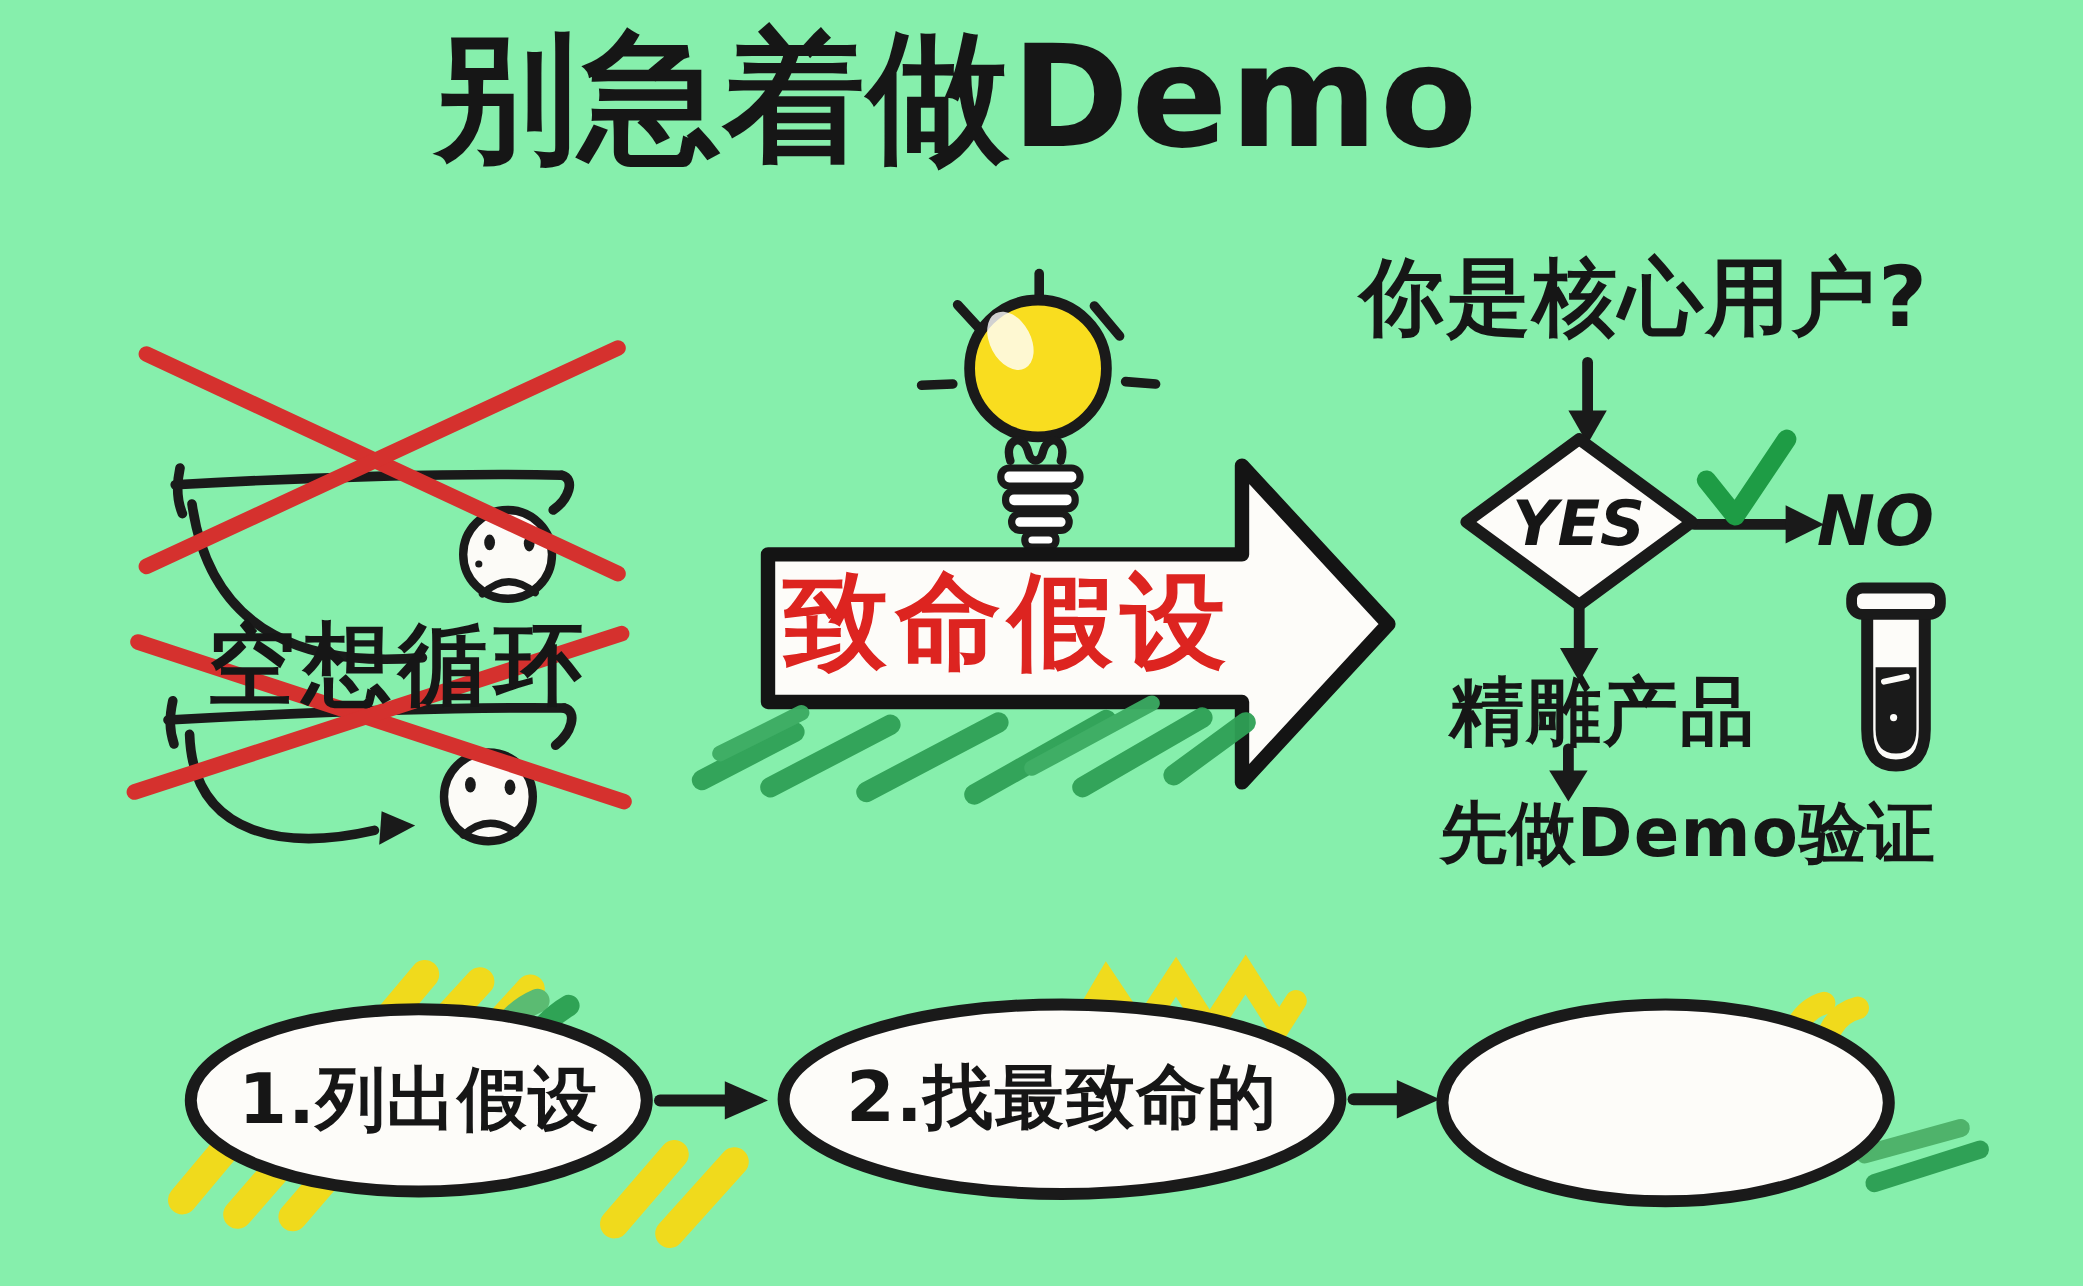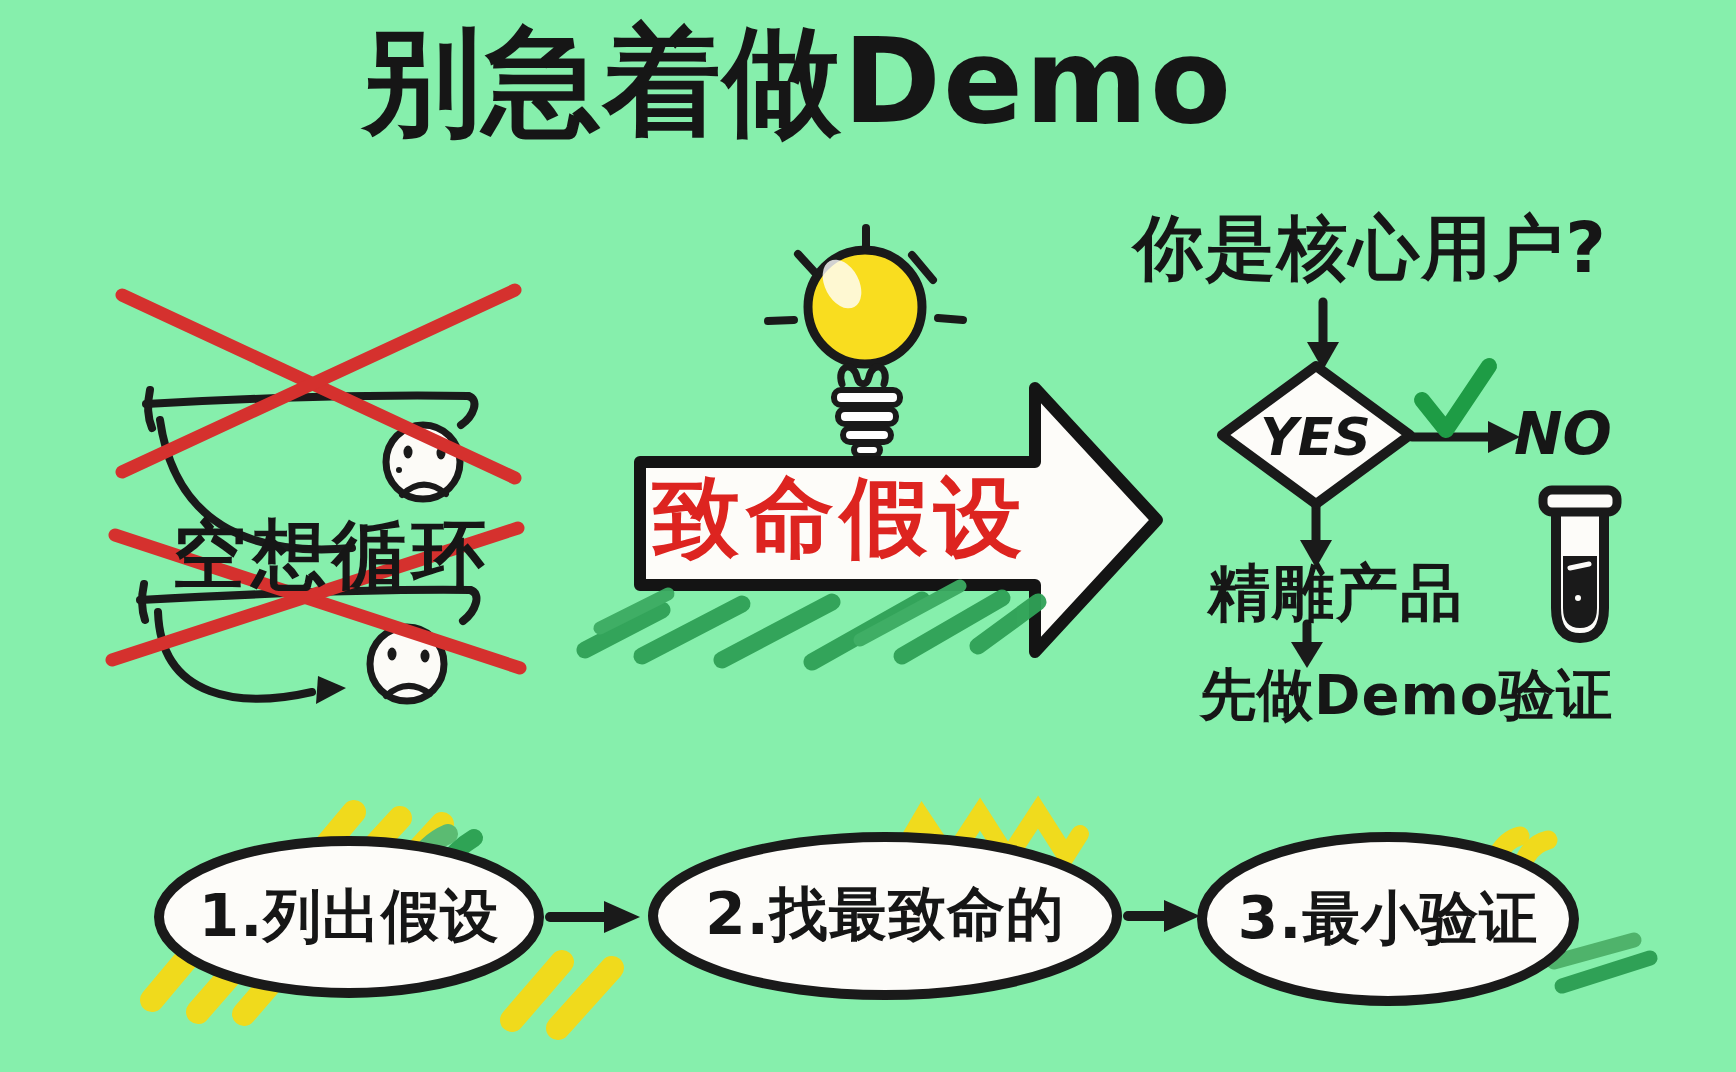--- a/index.html
+++ b/index.html
@@ -186,15 +186,14 @@
   <div class="txt yesno no" style="left:1514px;top:404px;">NO</div>
 
   <div class="txt flow-step center" style="left:1208px;top:560px;width:256px;">精雕产品</div>
 
   <div class="txt flow-step2 center" style="left:1200px;top:666px;width:410px;">先做Demo验证</div>
 
   <div class="txt step-label center" style="left:169px;top:886px;width:360px;">1.列出假设</div>
 
   <div class="txt step-label center" style="left:663px;top:884px;width:444px;">2.找最致命的</div>
 
-  <div class="txt step-label center" style="left:1212px;top:888px;width:352px;">3.最小验证</div>
 
 </div>
 
 </body></html>

